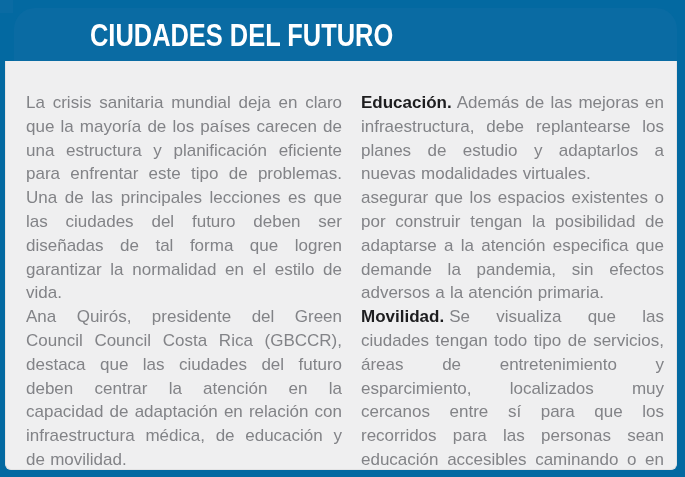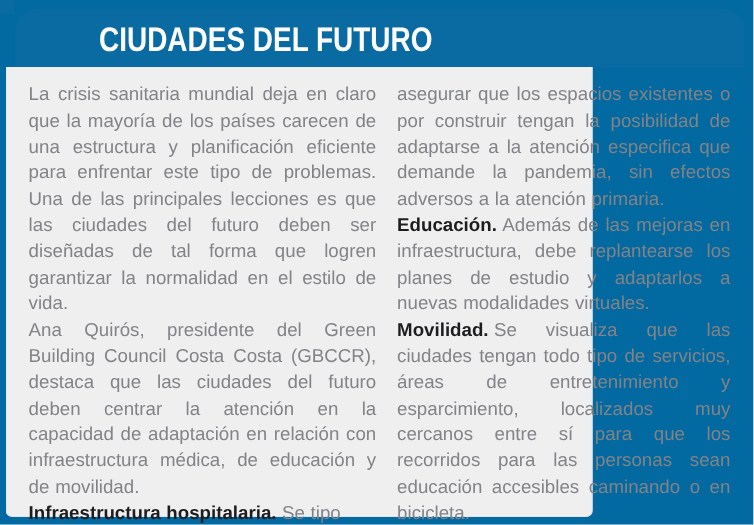--- a/index.html
+++ b/index.html
@@ -34,29 +34,29 @@
     font-weight: bold;
     letter-spacing: 0px;
     white-space: nowrap;
     transform: scaleX(0.82);
     transform-origin: 0 50%;
   }
 
   
   .content-box {
     position: absolute; left: 5px; top: 61px;
-    width: 534px; height: 409px;
+    width: 672px; height: 409px;
     background: #efeff0;
     border: 1px solid #e3e3e4;
     border-top: none;
     border-radius: 0 0 6px 6px;
     box-sizing: border-box;
     display: flex;
     gap: 19px;
-    padding: 13px 14px 0 20px;
+    padding: 30px 14px 0 20px;
   }
   .col {
     font-size: 17px;
     line-height: 23.8px;
     color: #828387;
     text-align: justify;
     word-spacing: 0.5px;
   }
   .col-left  { width: 316px; flex: 0 0 auto; }
   .col-right { width: 303px; flex: 0 0 auto; }
@@ -75,25 +75,25 @@
   <div class="corner-square"></div>
 
   <div class="header-bar">
     <h1 class="header-title">CIUDADES DEL FUTURO</h1>
   </div>
 
   <div class="content-box">
 
     <div class="col col-left">
       <p><span class="lead"></span><span>La crisis sanitaria mundial deja en claro que la mayoría de los países carecen de una estructura y planificación eficiente para enfrentar este tipo de problemas. Una de las principales lecciones es que las ciudades del futuro deben ser diseñadas de tal forma que logren garantizar la normalidad en el estilo de vida.</span></p>
-      <p><span class="lead"></span><span>Ana Quirós, presidente del Green Building Council Costa Costa (GBCCR), destaca que las ciudades del futuro deben centrar la atención en la capacidad de adaptación en relación con infraestructura médica, de educación y de movilidad.</span></p>
+      <p><span class="lead"></span><span>Ana Quirós, presidente del Green Council Council Costa Rica (GBCCR), destaca que las ciudades del futuro deben centrar la atención en la capacidad de adaptación en relación con infraestructura médica, de educación y de movilidad.</span></p>
       <p><span class="lead">Infraestructura hospitalaria.</span><span>Se tipo</span></p>
     </div>
 
     <div class="col col-right">
+      <p><span class="lead">Educación.</span><span>Además de las mejoras en infraestructura, debe replantearse los planes de estudio y adaptarlos a nuevas modalidades virtuales.</span></p>
       <p><span class="lead"></span><span>asegurar que los espacios existentes o por construir tengan la posibilidad de adaptarse a la atención especifica que demande la pandemia, sin efectos adversos a la atención primaria.</span></p>
-      <p><span class="lead">Educación.</span><span>Además de las mejoras en infraestructura, debe replantearse los planes de estudio y adaptarlos a nuevas modalidades virtuales.</span></p>
       <p><span class="lead">Movilidad.</span><span>Se visualiza que las ciudades tengan todo tipo de servicios, áreas de entretenimiento y esparcimiento, localizados muy cercanos entre sí para que los recorridos para las personas sean educación accesibles caminando o en bicicleta.</span></p>
     </div>
 
   </div>
 
 </div>
 
 </body></html>

